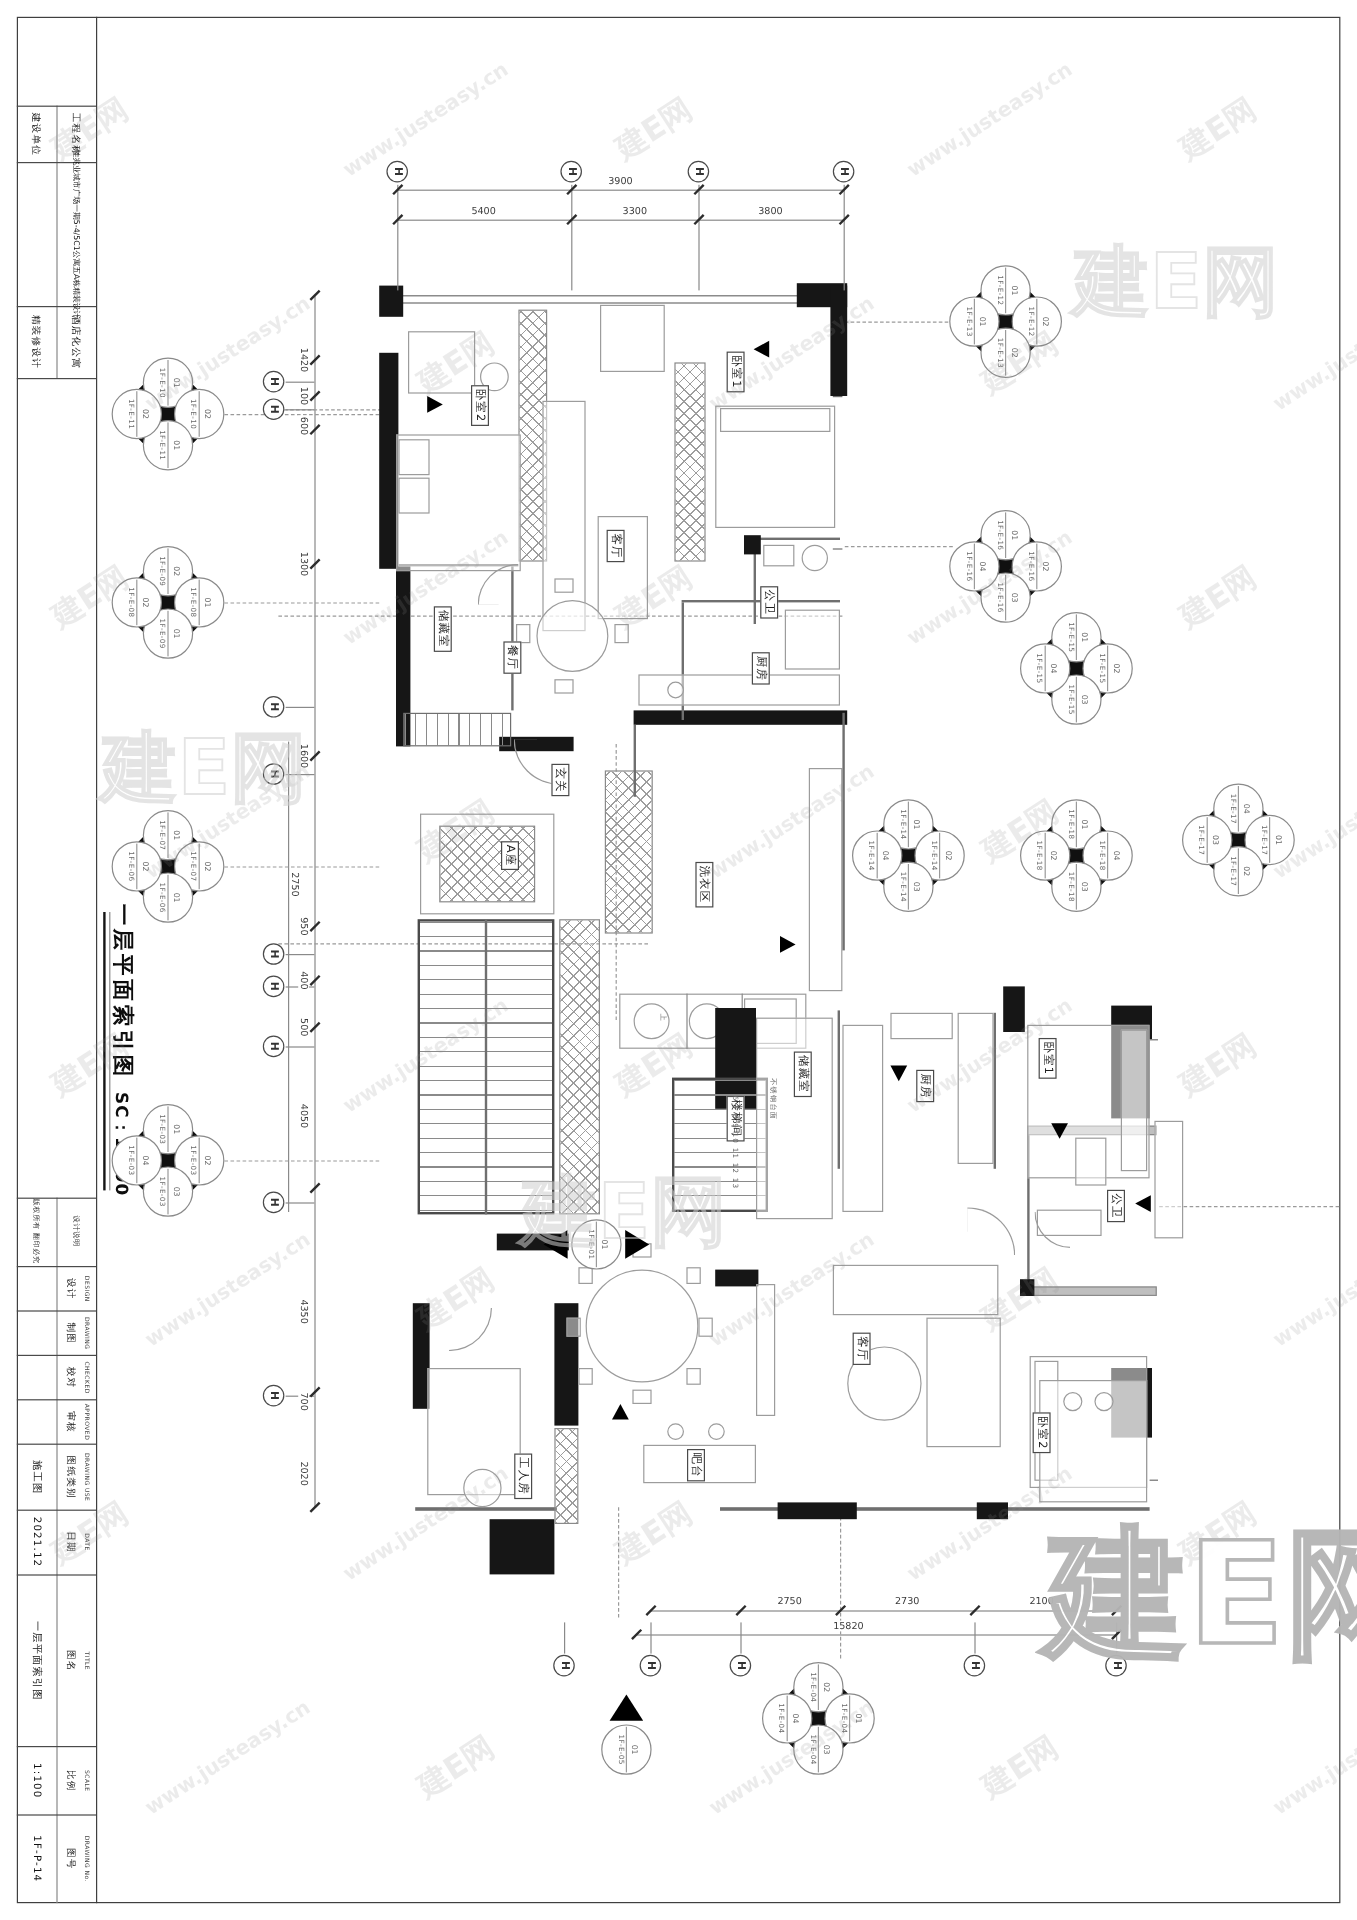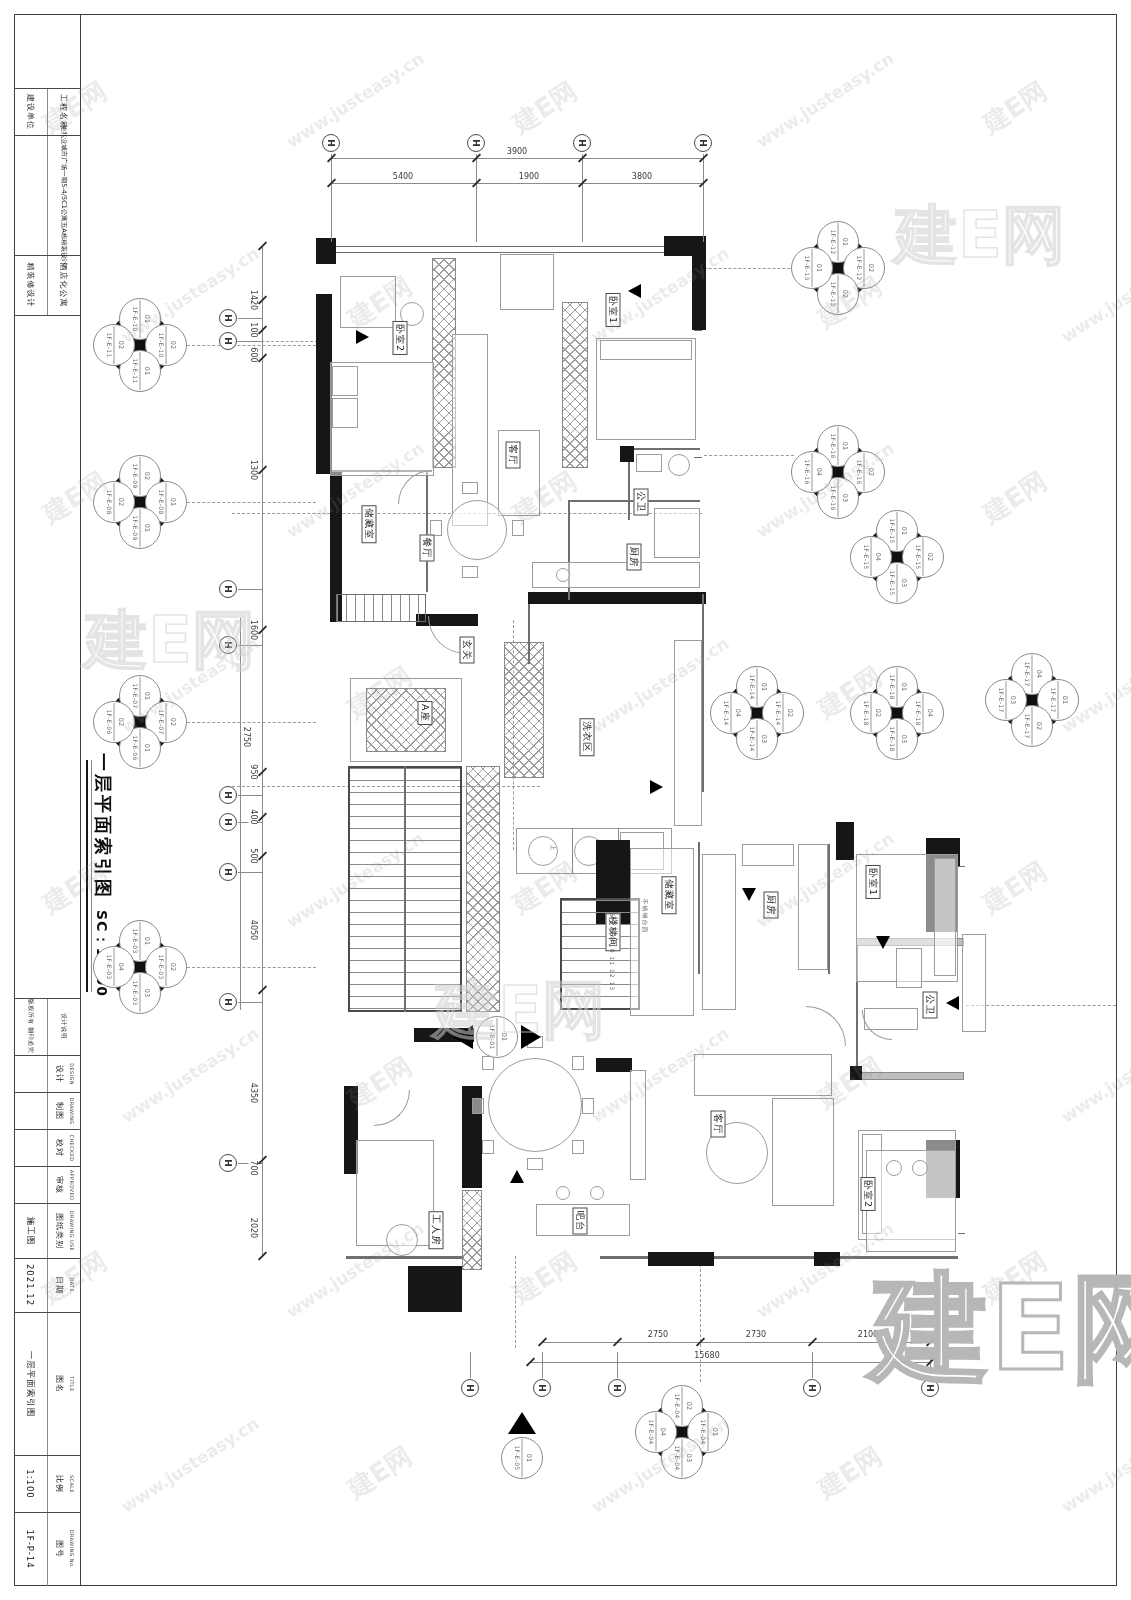--- a/index.html
+++ b/index.html
@@ -390,39 +390,39 @@
       <span class="vtext bubt" style="left: 617px; top: 1388px;">H</span>
       <span class="vl" style="left: 617px; top: 1352px; height: 26px;"></span>
       <span class="bub" style="left: 803px; top: 1379px;"></span>
       <span class="vtext bubt" style="left: 812px; top: 1388px;">H</span>
       <span class="vl" style="left: 812px; top: 1352px; height: 26px;"></span>
       <span class="bub" style="left: 921px; top: 1379px;"></span>
       <span class="vtext bubt" style="left: 930px; top: 1388px;">H</span>
       <span class="vl" style="left: 930px; top: 1352px; height: 26px;"></span>
       <span class="ctext dtext" style="left: 517px; top: 151px;">3900</span>
       <span class="ctext dtext" style="left: 403px; top: 176px;">5400</span>
-      <span class="ctext dtext" style="left: 529px; top: 176px;">1900</span>
+      <span class="ctext dtext" style="left: 529px; top: 176px;">3300</span>
       <span class="ctext dtext" style="left: 642px; top: 176px;">3800</span>
       <span class="vtext dtext" style="left: 253px; top: 300px;">1420</span>
       <span class="vtext dtext" style="left: 253px; top: 330px;">100</span>
       <span class="vtext dtext" style="left: 253px; top: 355px;">600</span>
       <span class="vtext dtext" style="left: 253px; top: 470px;">1300</span>
       <span class="vtext dtext" style="left: 253px; top: 630px;">1600</span>
       <span class="vtext dtext" style="left: 246px; top: 737px;">2750</span>
       <span class="vtext dtext" style="left: 253px; top: 772px;">950</span>
       <span class="vtext dtext" style="left: 253px; top: 817px;">400</span>
       <span class="vtext dtext" style="left: 253px; top: 856px;">500</span>
       <span class="vtext dtext" style="left: 253px; top: 930px;">4050</span>
       <span class="vtext dtext" style="left: 253px; top: 1093px;">4350</span>
       <span class="vtext dtext" style="left: 253px; top: 1168px;">700</span>
       <span class="vtext dtext" style="left: 253px; top: 1228px;">2020</span>
       <span class="ctext dtext" style="left: 658px; top: 1334px;">2750</span>
       <span class="ctext dtext" style="left: 756px; top: 1334px;">2730</span>
       <span class="ctext dtext" style="left: 868px; top: 1334px;">2100</span>
-      <span class="ctext dtext" style="left: 707px; top: 1355px;">15680</span>
+      <span class="ctext dtext" style="left: 707px; top: 1355px;">15820</span>
       <span class="tick" style="left: 326px; top: 157px;"></span>
       <span class="tick" style="left: 326px; top: 182px;"></span>
       <span class="tick" style="left: 471px; top: 157px;"></span>
       <span class="tick" style="left: 471px; top: 182px;"></span>
       <span class="tick" style="left: 577px; top: 157px;"></span>
       <span class="tick" style="left: 577px; top: 182px;"></span>
       <span class="tick" style="left: 698px; top: 157px;"></span>
       <span class="tick" style="left: 698px; top: 182px;"></span>
       <span class="tick" style="left: 537px; top: 1341px;"></span>
       <span class="tick" style="left: 612px; top: 1341px;"></span>

